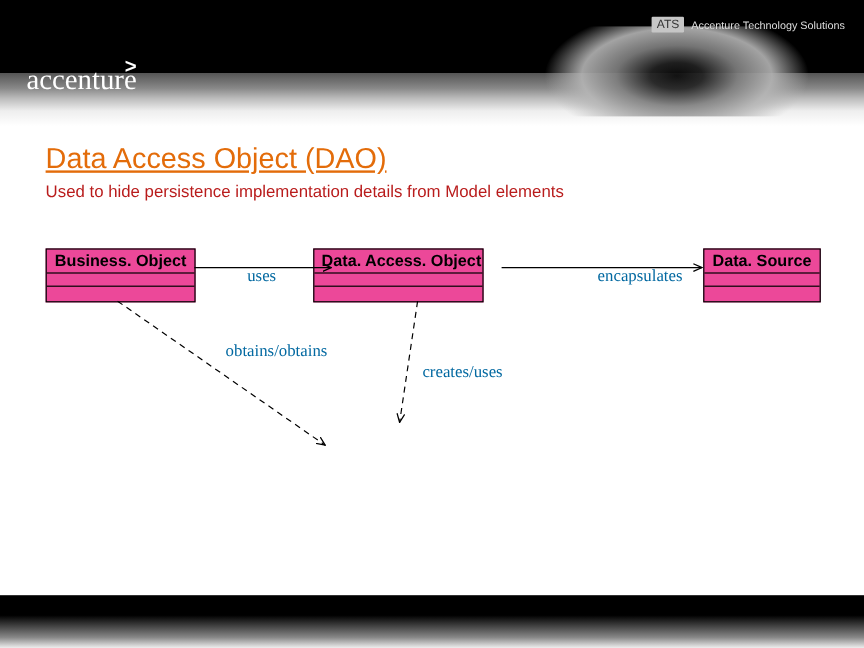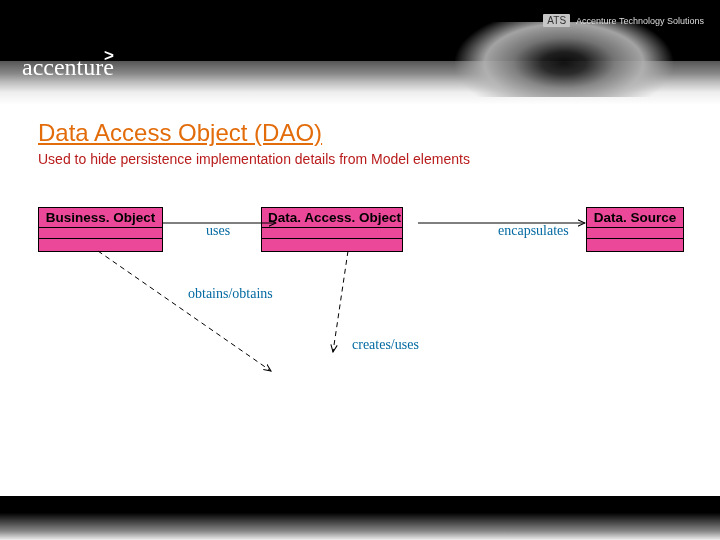--- a/index.html
+++ b/index.html
@@ -191,17 +191,17 @@
       <line x1="380" y1="30" x2="547" y2="30" stroke="#000" stroke-width="1" marker-end="url(#arrow)"></line>
 
       <line x1="60" y1="58" x2="233" y2="178" stroke="#000" stroke-width="1" stroke-dasharray="5,4" marker-end="url(#arrow)"></line>
 
       <line x1="310" y1="58" x2="295" y2="159" stroke="#000" stroke-width="1" stroke-dasharray="5,4" marker-end="url(#arrow)"></line>
     </svg>
 
     <span class="rel-label" style="left:168px; top:30px;">uses</span>
     <span class="rel-label" style="left:428px; top:30px;margin-left:32px;">encapsulates</span>
     <span class="rel-label" style="left:150px; top:93px;">obtains/obtains</span>
-    <span class="rel-label" style="left:314px; top:110px;margin-top:34px;">creates/uses</span>
+    <span class="rel-label" style="left:314px; top:110px;">creates/uses</span>
   </div>
 </div>
 
 <div class="footer"></div>
 
 </body></html>

